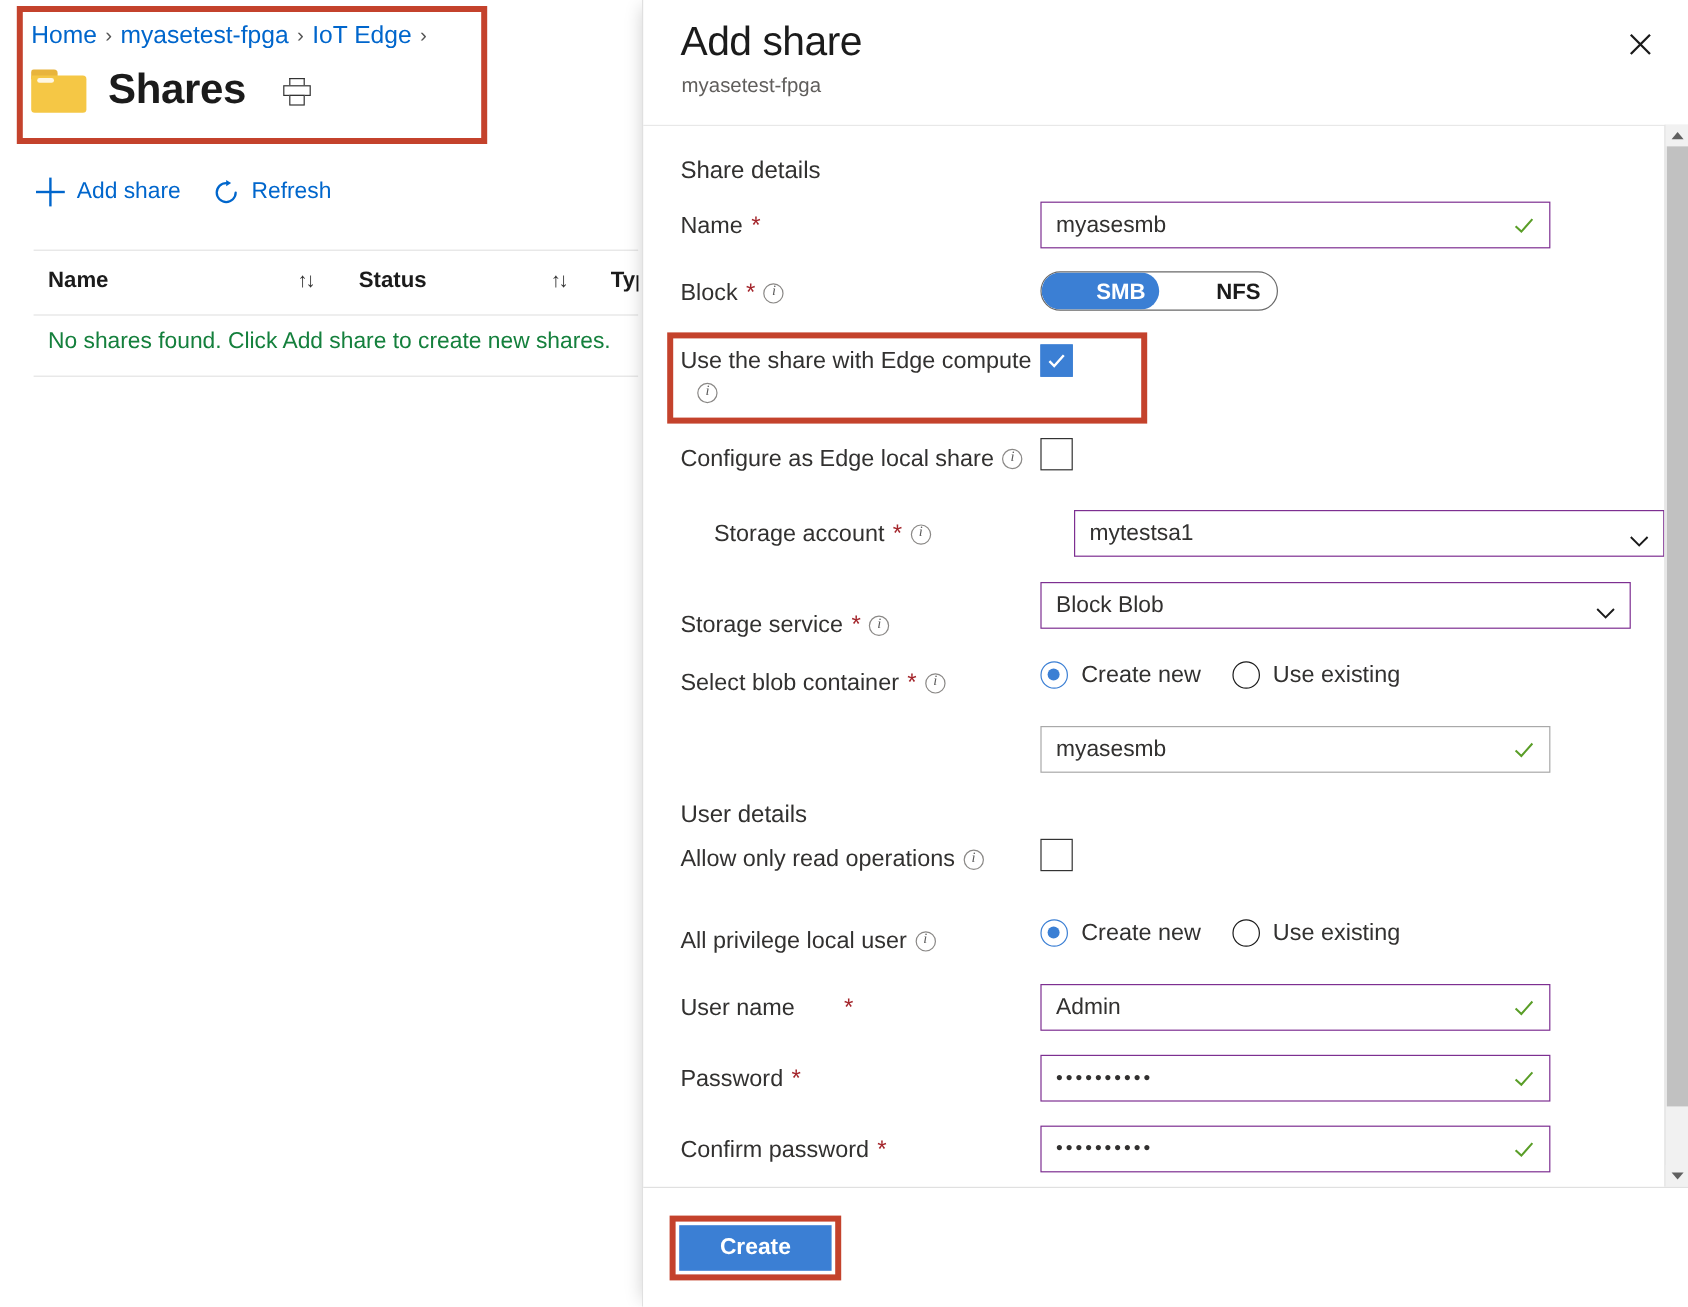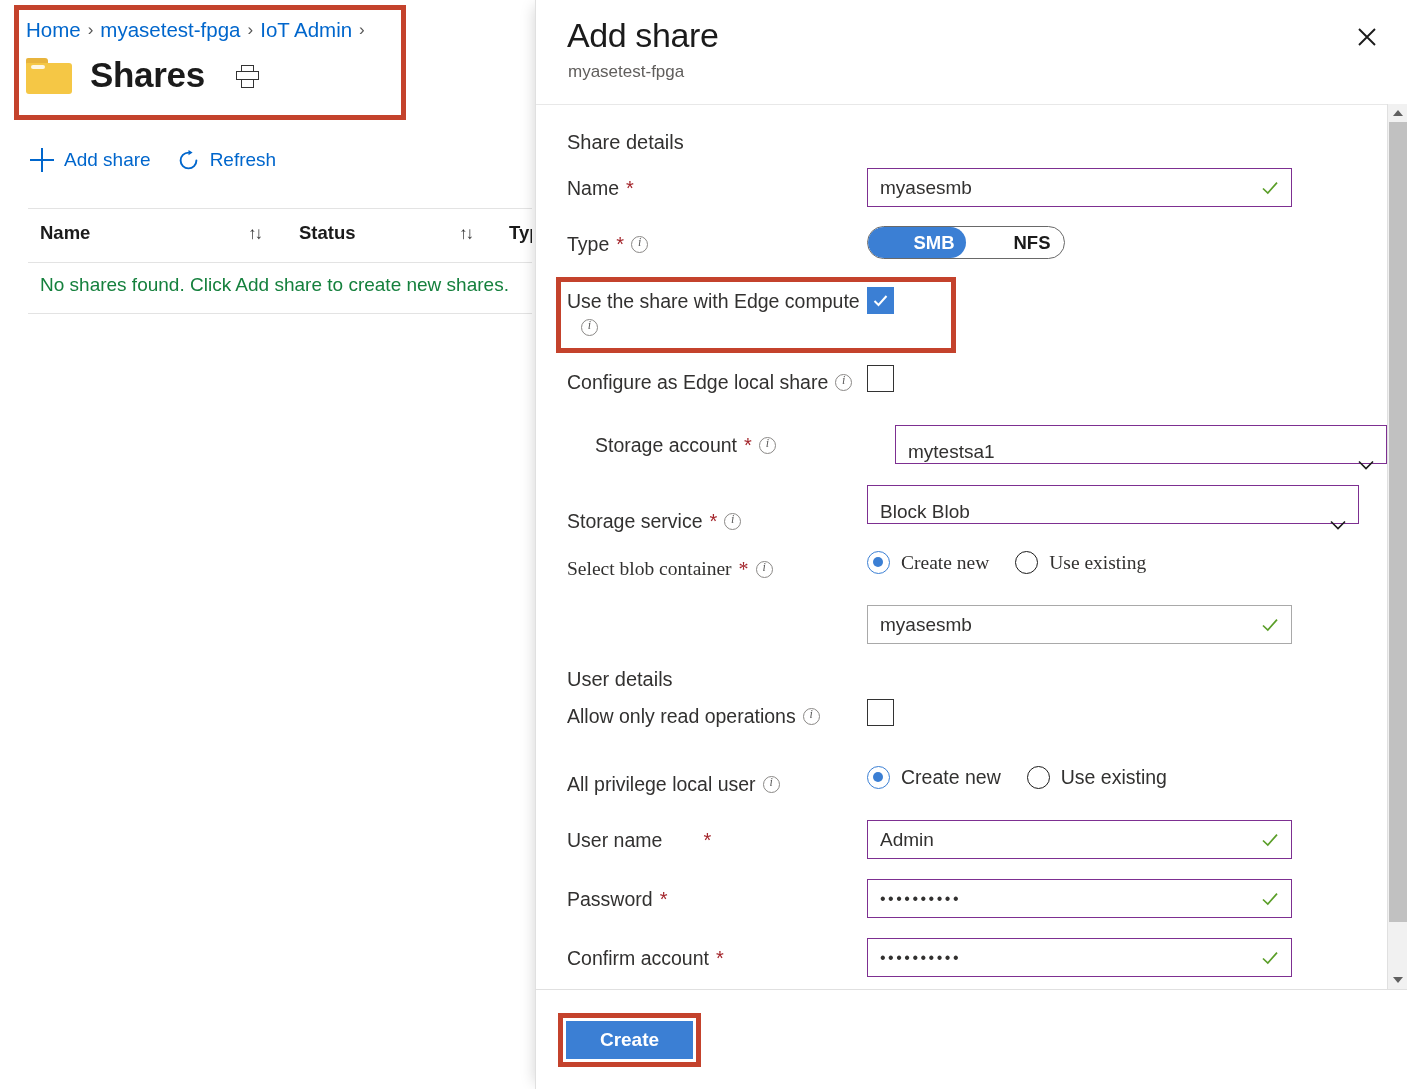--- a/index.html
+++ b/index.html
@@ -138,21 +138,21 @@
     display:flex; align-items:center; padding:0 12px;
     font-size:19px; color:#323130; background:#fff; position:relative;gap:15px;
   }
   .textbox.grey { border:1px solid #a9a9a9; }
   .textbox .val { flex:1; white-space:nowrap; overflow:hidden; }
   .textbox .check { width:18px; height:18px; flex:none; }
   .textbox.pwd .val { letter-spacing:2.5px; font-size:16px; }
 
   .dropdown {
     width: 492px; height: 39px; border:1.5px solid #7d2f91;
-    display:flex; align-items:flex-end; padding:0 12px;
+    display:flex; align-items:center; padding:0 12px;
     font-size:19px; color:#323130; background:#fff; cursor:pointer;
   }
   .dropdown .val { flex:1; white-space:nowrap; }
   .chev { width:16px; height:10px; flex:none; }
 
   .toggle-pill {
     width:198px; height:33px; border:1.3px solid #696969; border-radius:17px;
     display:flex; align-items:center; background:#fff; overflow:hidden; cursor:pointer;
   }
   .toggle-pill .opt {
@@ -224,21 +224,21 @@
 
   <div id="left-panel">
 
     <div id="header-highlight"></div>
 
     <div id="breadcrumb">
       <span class="crumb">Home</span>
       <span class="sep">›</span>
       <span class="crumb">myasetest-fpga</span>
       <span class="sep">›</span>
-      <span class="crumb">IoT Admin</span>
+      <span class="crumb">IoT Edge</span>
       <span class="sep">›</span>
     </div>
 
     <div id="title-row">
       <span class="folder-icon">
         <span class="tab"></span>
           <span class="body"></span>
           <span class="notch"></span>
       </span>
       <span id="page-title">Shares</span>
@@ -309,21 +309,21 @@
                 <svg width="18" height="18" viewBox="0 0 18 18">
                     <path d="M2 9.5 L6.8 14 L16 3.6" fill="none" stroke="#5a9e28" stroke-width="1.7"></path>
                   </svg>
               </span>
             </span>
           </span>
         </div>
 
         <div class="frow" style="top:120px; height:40px;">
           <span class="flabel" style="top:8px;">
-            <span>Type</span>
+            <span>Block</span>
             <span class="req">*</span>
             <span class="info-icon"></span>
           </span>
           <span class="fctl" style="top:1px;">
             <span class="toggle-pill">
               <span class="opt on">SMB</span>
               <span class="opt">NFS</span>
             </span>
           </span>
         </div>
@@ -382,21 +382,21 @@
               <span class="val">Block Blob</span>
               <span class="chev">
                 <svg width="16" height="10" viewBox="0 0 16 10">
                     <path d="M1 1.5 L8 8.5 L15 1.5" fill="none" stroke="#1b1b1b" stroke-width="1.6"></path>
                   </svg>
               </span>
             </span>
           </span>
         </div>
 
-        <div class="frow" style="top:440px; height:40px;font-family:Liberation Serif, serif;">
+        <div class="frow" style="top:440px; height:40px;">
           <span class="flabel" style="top:13px;">
             <span>Select blob container</span>
             <span class="req">*</span>
             <span class="info-icon"></span>
           </span>
           <span class="fctl" style="top:6px;">
             <span class="radiogroup">
               <span class="radio-opt">
                 <span class="radio sel"></span>
                 <span class="radio-label">Create new</span>
@@ -482,21 +482,21 @@
                 <svg width="18" height="18" viewBox="0 0 18 18">
                     <path d="M2 9.5 L6.8 14 L16 3.6" fill="none" stroke="#5a9e28" stroke-width="1.7"></path>
                   </svg>
               </span>
             </span>
           </span>
         </div>
 
         <div class="frow" style="top:833px; height:42px;">
           <span class="flabel" style="top:9px;">
-            <span>Confirm account</span>
+            <span>Confirm password</span>
             <span class="req">*</span>
           </span>
           <span class="fctl">
             <span class="textbox pwd">
               <span class="val">••••••••••</span>
               <span class="check">
                 <svg width="18" height="18" viewBox="0 0 18 18">
                     <path d="M2 9.5 L6.8 14 L16 3.6" fill="none" stroke="#5a9e28" stroke-width="1.7"></path>
                   </svg>
               </span>

